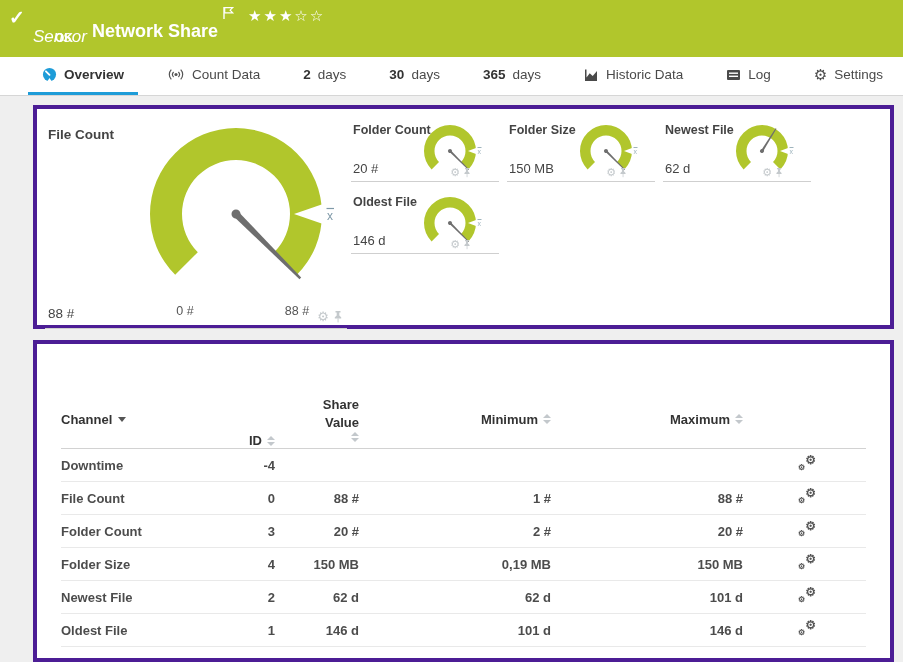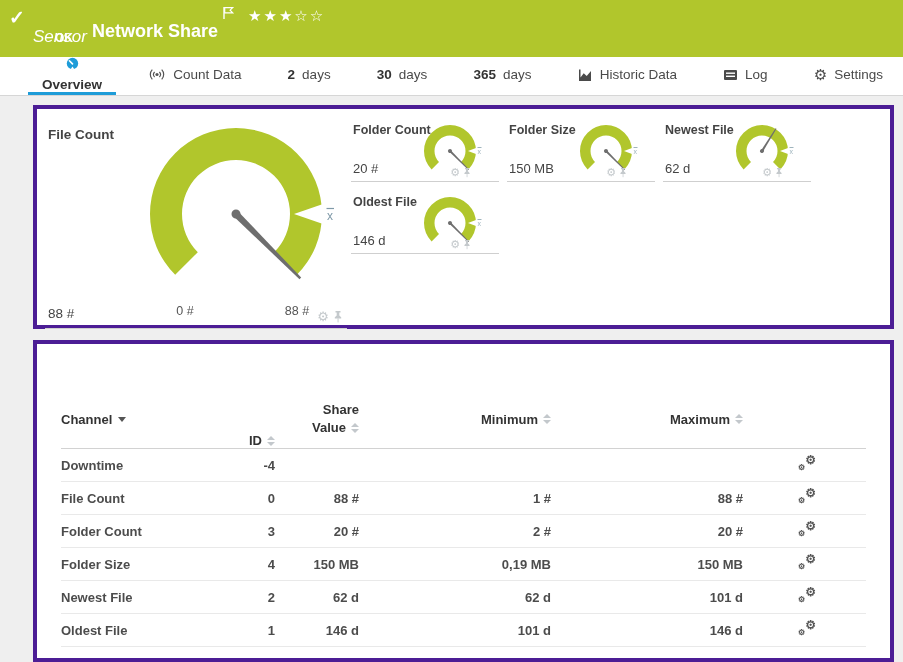--- a/index.html
+++ b/index.html
@@ -14,21 +14,21 @@
   .topbar .flag { position:absolute; left:222px; top:6px; }
   .topbar .stars { position:absolute; left:248px; top:7px; font-size:15px; letter-spacing:2px; }
   .topbar .status { position:absolute; left:55px; top:31px; font-size:12px; font-weight:bold; }
 
   
   .tabbar { position:absolute; left:0; top:57px; width:903px; height:39px; background:#fff;
             border-bottom:1px solid #d6d6d6; display:flex; justify-content:space-between;
             padding:0 6px 0 28px; }
   .tab { display:flex; align-items:center; gap:7px; padding:0 14px; font-size:13.5px; color:#4a4a4a;
          border-bottom:3px solid transparent; cursor:pointer; white-space:nowrap; }
-  .tab.active { border-bottom-color:#1e9cd8; color:#333; font-weight:bold;flex-direction:column; }
+  .tab.active { border-bottom-color:#1e9cd8; color:#333; font-weight:bold; }
   .tab b { color:#333; font-weight:bold; }
   .tab .gear-glyph { font-size:15px; color:#4a4a4a; line-height:1; }
 
   
   .card { position:absolute; left:33px; width:861px; background:#fff; border:4px solid #4c1d95; }
   .card.gauges { top:105px; height:224px; }
   .card.table  { top:340px; height:322px; }
 
   
   .tile-big { position:absolute; left:8px; top:8px; width:302px; height:212px; border-bottom:1px solid #cfcfcf; }
@@ -54,21 +54,21 @@
   
   .tbl { padding:46px 24px 0 24px; }
   .thead, .trow { display:grid; grid-template-columns:190px 24px 84px 192px 192px 1fr; align-items:center; }
   .thead { min-height:44px; border-bottom:1px solid #d2d2d2; font-size:13px; font-weight:bold; color:#333; }
   .trow { height:33px; border-bottom:1px solid #e9e9e9; font-size:13px; color:#4c4c4c;font-weight:bold; }
   .cell-r { text-align:right; }
   .cell-ico { text-align:right; padding-right:50px; }
   .hcell { display:flex; align-items:center; }
   .hcell.r { justify-content:flex-end; }
   .h-lastvalue { text-align:right; line-height:1.35; }
-  .h-lastvalue .l2 { display:flex; justify-content:flex-end; align-items:center; }
+  .h-lastvalue .l2 { display:flex; justify-content:flex-end; align-items:flex-end;flex-direction:column; }
 
   .sort { display:inline-flex; flex-direction:column; gap:2px; margin-left:5px; }
   .sort i { width:0; height:0; border-left:4px solid transparent; border-right:4px solid transparent; }
   .sort i.up { border-bottom:4px solid #c3c8cc; }
   .sort i.dn { border-top:4px solid #c3c8cc; }
   .sort-active { width:0; height:0; border-left:4.5px solid transparent; border-right:4.5px solid transparent;
                  border-top:5px solid #555; display:inline-block; margin-left:6px; }
 
   .cogs { position:relative; display:inline-block; width:18px; height:15px; color:#555; }
   .cogs .cg1 { position:absolute; right:0; top:-2px; font-size:12px; line-height:1; }

